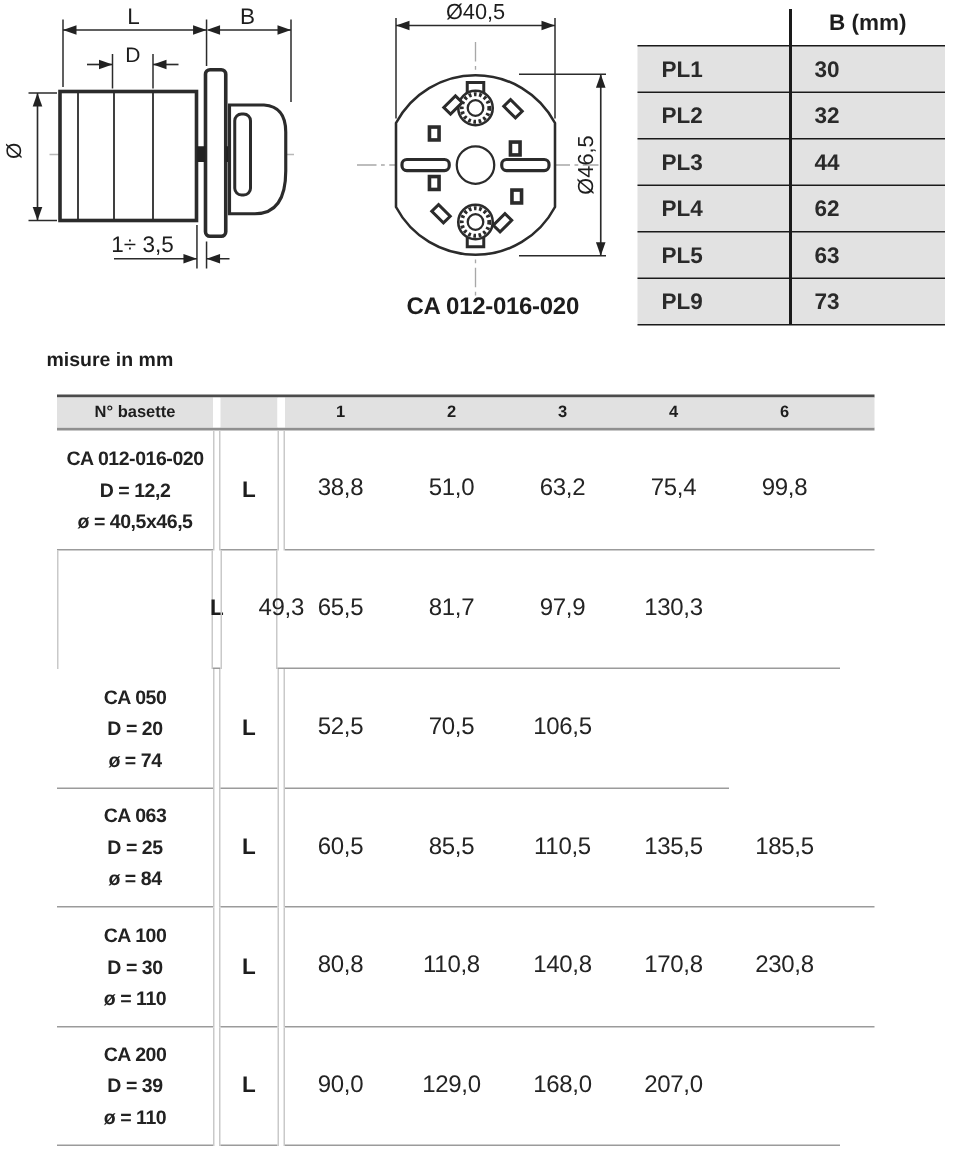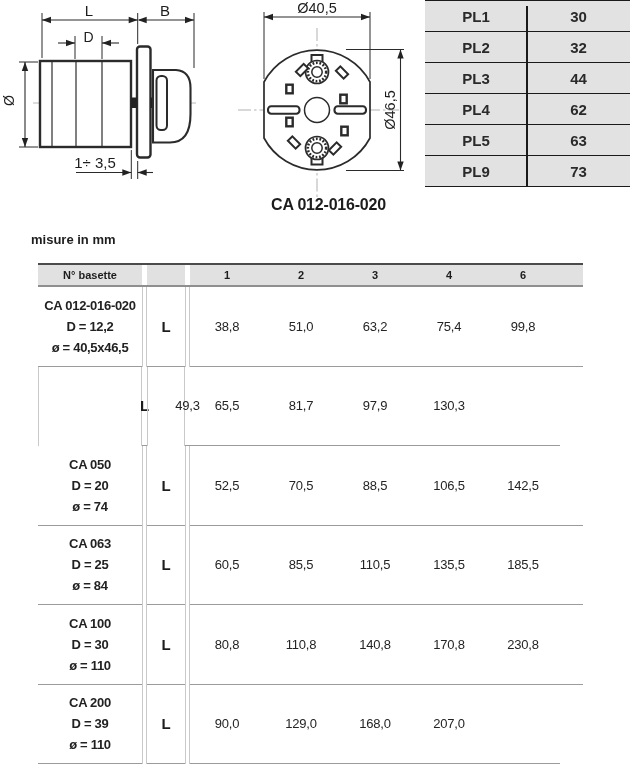--- a/index.html
+++ b/index.html
@@ -13,39 +13,39 @@
   .caption { position:absolute; left:236px; top:196px; width:185px; text-align:center;
              font-size:16px; font-weight:bold; letter-spacing:-0.2px; }
 
   
   .pl-table { position:absolute; left:425px; top:0; width:205px; border-bottom:1.6px solid #1a1a1a; }
   .pl-table .divider { position:absolute; left:101px; top:6px; bottom:0; width:1.5px; background:#1a1a1a; }
   .pl-header { display:grid; grid-template-columns:102px 103px; height:30px; align-items:center; }
   .pl-header .h { text-align:center; font-weight:bold; font-size:15px; }
   .pl-row { display:grid; grid-template-columns:102px 103px; height:31px; align-items:center;
             background:#e2e2e2; border-top:1.6px solid #1a1a1a; }
-  .pl-row div { text-align:center; font-weight:bold; font-size:15px; color:#2a2a2a; }
+  .pl-row div { font-weight:bold; font-size:15px; color:#2a2a2a;padding-left:16px; }
 
   
   .note { position:absolute; left:31px; top:232px; font-size:13px; font-weight:bold; }
 
   
   .mtable { position:absolute; left:38px; top:263px; width:545px; }
   .mgrid { display:grid; grid-template-columns:104px 5px 38px 5px 74px 74px 74px 74px 74px 23px; }
   .mhead { border-top:2.5px solid #4b4b4b; border-bottom:2px solid #8f8f8f; height:24px; }
   .mhead > div { background:#e1e1e1; display:flex; align-items:center; justify-content:center;
                  font-weight:bold; font-size:11px; }
   .mhead > .gap { background:#ffffff; }
   .mrow { height:79.5px; }
   .mrow > div { border-bottom:1.2px solid #9b9b9b; display:flex; align-items:center; justify-content:center; }
   .mrow > .gap { border-bottom:none; border-left:1px solid #c9c9c9; border-right:1px solid #c9c9c9; }
   .mrow .name { flex-direction:column; font-weight:bold; font-size:13px; line-height:21px;
                 letter-spacing:-0.3px; color:#222; }
   .mrow .lcol { font-weight:bold; font-size:15px; }
-  .mrow .num  { font-size:13px; color:#242424; letter-spacing:-0.2px; }
+  .mrow .num  { font-size:16px; color:#242424; letter-spacing:-0.2px; }
 </style>
 </head>
 <body>
 
 <div id="page">
 
   <svg class="drawing" style="left:0;top:0" width="210" height="195" viewBox="0 0 210 195">
 
     <path d="M33,103 H196" stroke="#b8b8b8" stroke-width="1" stroke-dasharray="11,3,2,3" fill="none"></path>
 
@@ -177,20 +177,24 @@
     <circle cx="81" cy="110" r="12.5" fill="#fff" stroke="#2b2b2b" stroke-width="1.5"></circle>
 
     <text x="81" y="12.5" font-size="14.5" text-anchor="middle">Ø40,5</text>
     <text x="159" y="110" font-size="14.5" text-anchor="middle" transform="rotate(-90 159 110)">Ø46,5</text>
   </svg>
 
   <div class="caption">CA 012-016-020</div>
 
   <div class="pl-table">
     <div class="divider"></div>
+    <div class="pl-header">
+      <div></div>
+      <div class="h">B (mm)</div>
+    </div>
     <div class="pl-row">
       <div>PL1</div>
       <div>30</div>
     </div>
     <div class="pl-row">
       <div>PL2</div>
       <div>32</div>
     </div>
     <div class="pl-row">
       <div>PL3</div>
@@ -259,23 +263,21 @@
       <div class="name">
         <div>CA 050</div>
         <div>D = 20</div>
         <div>ø = 74</div>
       </div>
       <div class="gap"></div>
       <div class="lcol">L</div>
       <div class="gap"></div>
       <div class="num">52,5</div>
       <div class="num">70,5</div>
-      <div class="num">88,5</div>
       <div class="num">106,5</div>
-      <div class="num">142,5</div>
       <div></div>
     </div>
 
     <div class="mgrid mrow">
       <div class="name">
         <div>CA 063</div>
         <div>D = 25</div>
         <div>ø = 84</div>
       </div>
       <div class="gap"></div>

